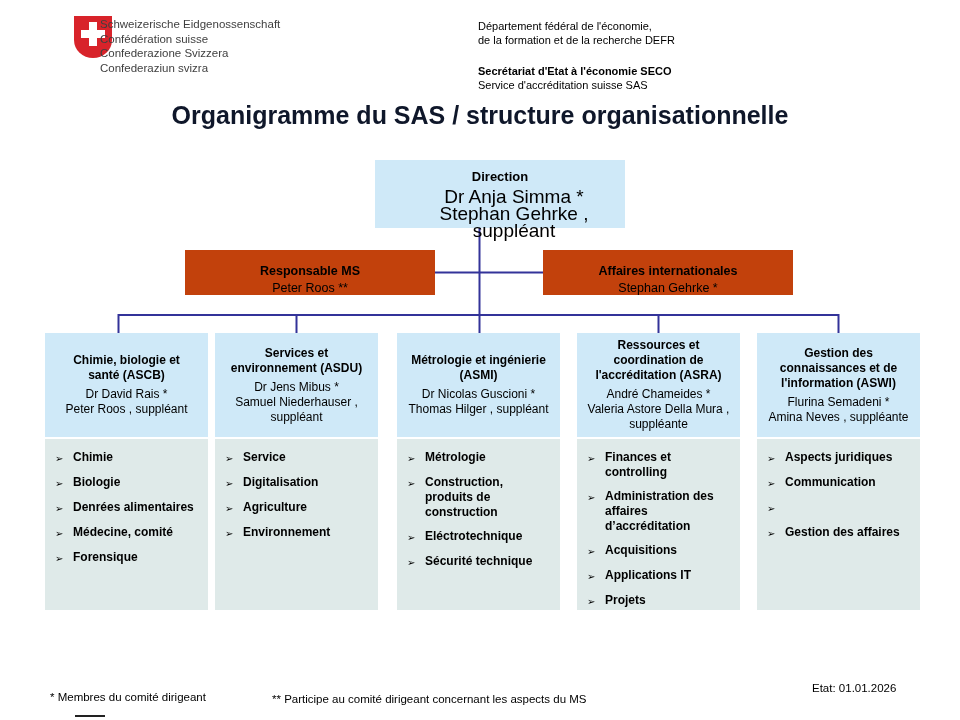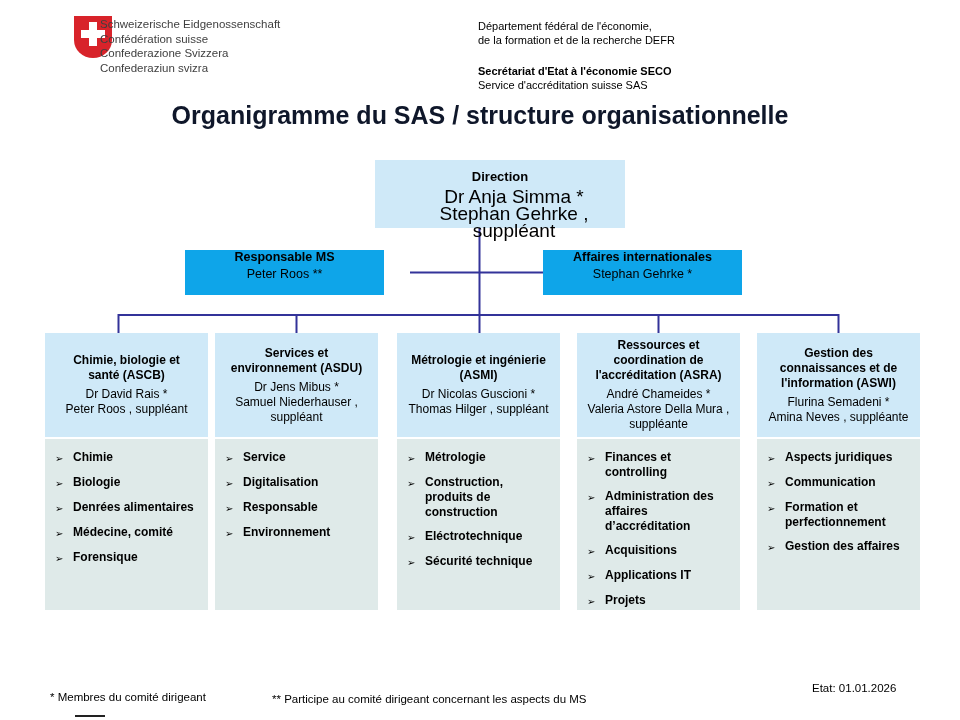--- a/index.html
+++ b/index.html
@@ -21,21 +21,21 @@
 
   
   .connectors{left:0;top:0;width:960px;height:720px;pointer-events:none;}
 
   
   .node{box-sizing:border-box;text-align:center;}
   .direction-box{left:375px;top:160px;width:250px;height:68px;background:#cfe9f8;padding-top:9px;}
   .direction-box .node-title{font-size:13px;font-weight:bold;margin-bottom:4px;}
   .direction-box .person{font-size:19px;line-height:17px;padding-left:28px;}
 
-  .staff-box{top:250px;width:199px;height:45px;background:#0ea5e9;display:flex;flex-direction:column;justify-content:flex-start;gap:3px;}
+  .staff-box{top:250px;width:250px;height:45px;background:#c2410c;display:flex;flex-direction:column;justify-content:flex-end;gap:3px;}
   .staff-box .node-title{font-size:12.5px;font-weight:bold;}
   .staff-box .person{font-size:12.5px;}
   #staff-left{left:185px;}
   #staff-right{left:543px;}
 
   
   .col{position:absolute;top:333px;width:163px;}
   .col-head{box-sizing:border-box;width:163px;height:104px;background:#cfe9f8;display:flex;flex-direction:column;justify-content:center;text-align:center;padding:4px 2px;}
   .col-title{font-size:12px;font-weight:bold;line-height:15px;max-width:140px;margin:0 auto 4px auto;}
   .col-names{font-size:12px;line-height:15px;max-width:142px;margin:0 auto;}
@@ -147,21 +147,21 @@
         <li>
           <span class="bullet">➢</span>
           <span>Service</span>
         </li>
         <li>
           <span class="bullet">➢</span>
           <span>Digitalisation</span>
         </li>
         <li>
           <span class="bullet">➢</span>
-          <span>Responsable</span>
+          <span>Agriculture</span>
         </li>
         <li>
           <span class="bullet">➢</span>
           <span>Environnement</span>
         </li>
       </ul>
     </div>
     <div class="col" style="left: 397px;">
       <div class="col-head">
         <div class="col-title">Métrologie et ingénierie (ASMI)</div>
@@ -232,21 +232,20 @@
         <li>
           <span class="bullet">➢</span>
           <span>Aspects juridiques</span>
         </li>
         <li>
           <span class="bullet">➢</span>
           <span>Communication</span>
         </li>
         <li>
           <span class="bullet">➢</span>
-          <span>Formation et perfectionnement</span>
         </li>
         <li>
           <span class="bullet">➢</span>
           <span>Gestion des affaires</span>
         </li>
       </ul>
     </div>
   </div>
 
 <div class="abs note1">* Membres du comité dirigeant</div>

